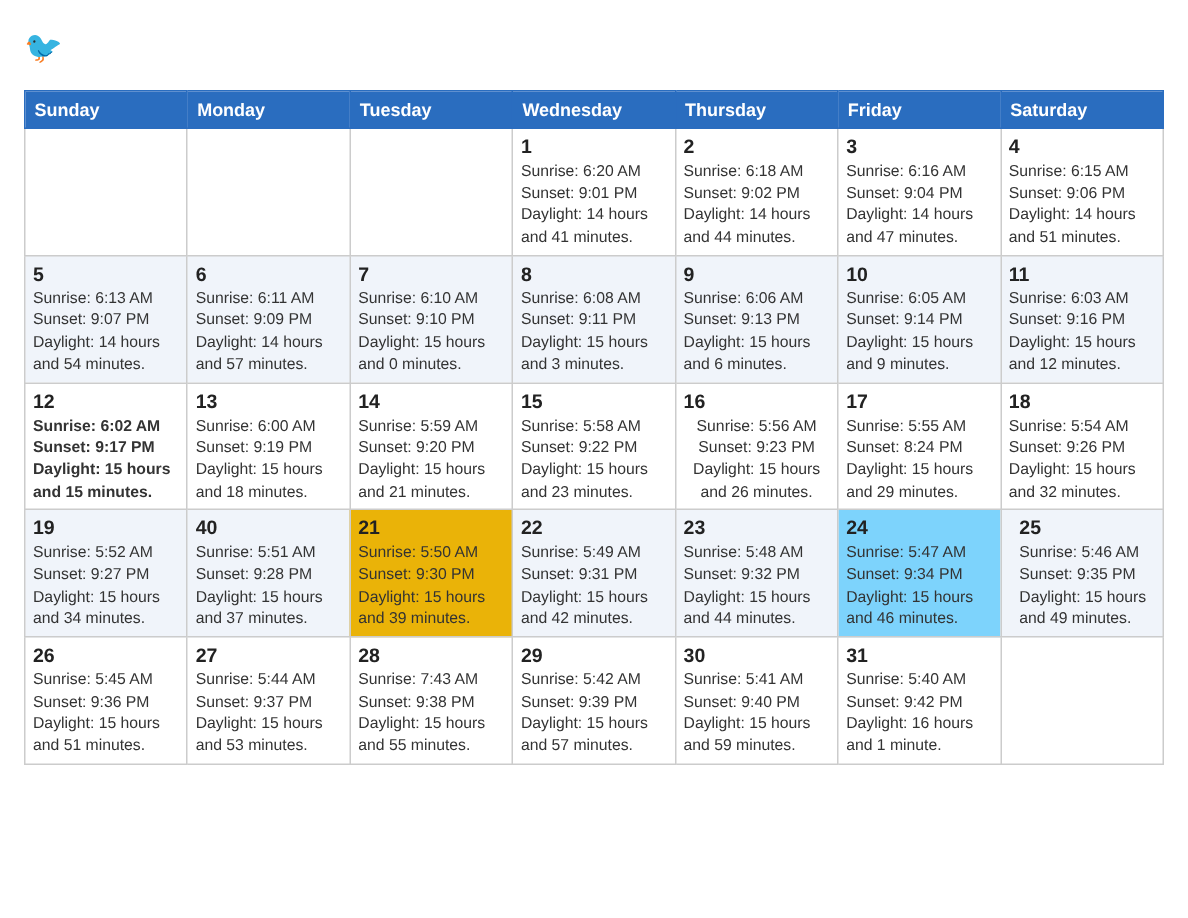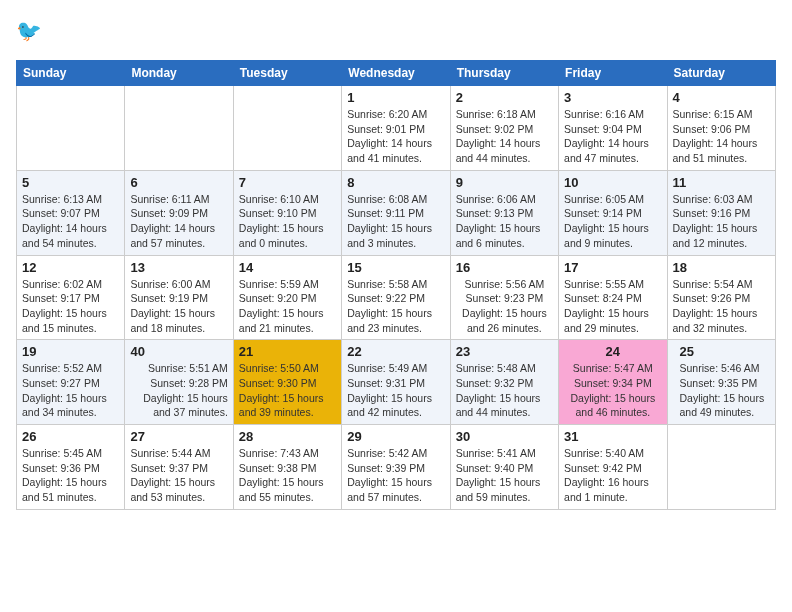--- a/index.html
+++ b/index.html
@@ -188,21 +188,21 @@
         <td style="background: rgb(240, 244, 250);">
           <span class="day-number">11</span>
           <div class="day-info" style="white-space: pre-line;">Sunrise: 6:03 AM
 Sunset: 9:16 PM
 Daylight: 15 hours and 12 minutes.</div>
         </td>
       </tr>
       <tr>
         <td>
           <span class="day-number">12</span>
-          <div class="day-info" style="white-space: pre-line;">Sunrise: 6:02 AM
+          <div class="day-info" style="white-space: pre-line; font-weight: bold;">Sunrise: 6:02 AM
 Sunset: 9:17 PM
 Daylight: 15 hours and 15 minutes.</div>
         </td>
         <td>
           <span class="day-number">13</span>
           <div class="day-info" style="white-space: pre-line;">Sunrise: 6:00 AM
 Sunset: 9:19 PM
 Daylight: 15 hours and 18 minutes.</div>
         </td>
         <td>
@@ -238,21 +238,21 @@
       </tr>
       <tr>
         <td style="background: rgb(240, 244, 250);">
           <span class="day-number">19</span>
           <div class="day-info" style="white-space: pre-line;">Sunrise: 5:52 AM
 Sunset: 9:27 PM
 Daylight: 15 hours and 34 minutes.</div>
         </td>
         <td style="background: rgb(240, 244, 250);">
           <span class="day-number">40</span>
-          <div class="day-info" style="white-space: pre-line; text-align: right;">Sunrise: 5:51 AM
+          <div class="day-info" style="white-space: pre-line;">Sunrise: 5:51 AM
 Sunset: 9:28 PM
 Daylight: 15 hours and 37 minutes.</div>
         </td>
         <td style="background: #eab308;">
           <span class="day-number">21</span>
           <div class="day-info" style="white-space: pre-line;">Sunrise: 5:50 AM
 Sunset: 9:30 PM
 Daylight: 15 hours and 39 minutes.</div>
         </td>
         <td style="background: rgb(240, 244, 250);">
@@ -260,21 +260,21 @@
           <div class="day-info" style="white-space: pre-line;">Sunrise: 5:49 AM
 Sunset: 9:31 PM
 Daylight: 15 hours and 42 minutes.</div>
         </td>
         <td style="background: rgb(240, 244, 250);">
           <span class="day-number">23</span>
           <div class="day-info" style="white-space: pre-line;">Sunrise: 5:48 AM
 Sunset: 9:32 PM
 Daylight: 15 hours and 44 minutes.</div>
         </td>
-        <td style="background: #f9a8d4; text-align: center;">
+        <td style="background: #7dd3fc;">
           <span class="day-number">24</span>
           <div class="day-info" style="white-space: pre-line;">Sunrise: 5:47 AM
 Sunset: 9:34 PM
 Daylight: 15 hours and 46 minutes.</div>
         </td>
         <td style="background: rgb(240, 244, 250); padding-left: 12px;">
           <span class="day-number">25</span>
           <div class="day-info" style="white-space: pre-line;">Sunrise: 5:46 AM
 Sunset: 9:35 PM
 Daylight: 15 hours and 49 minutes.</div>

